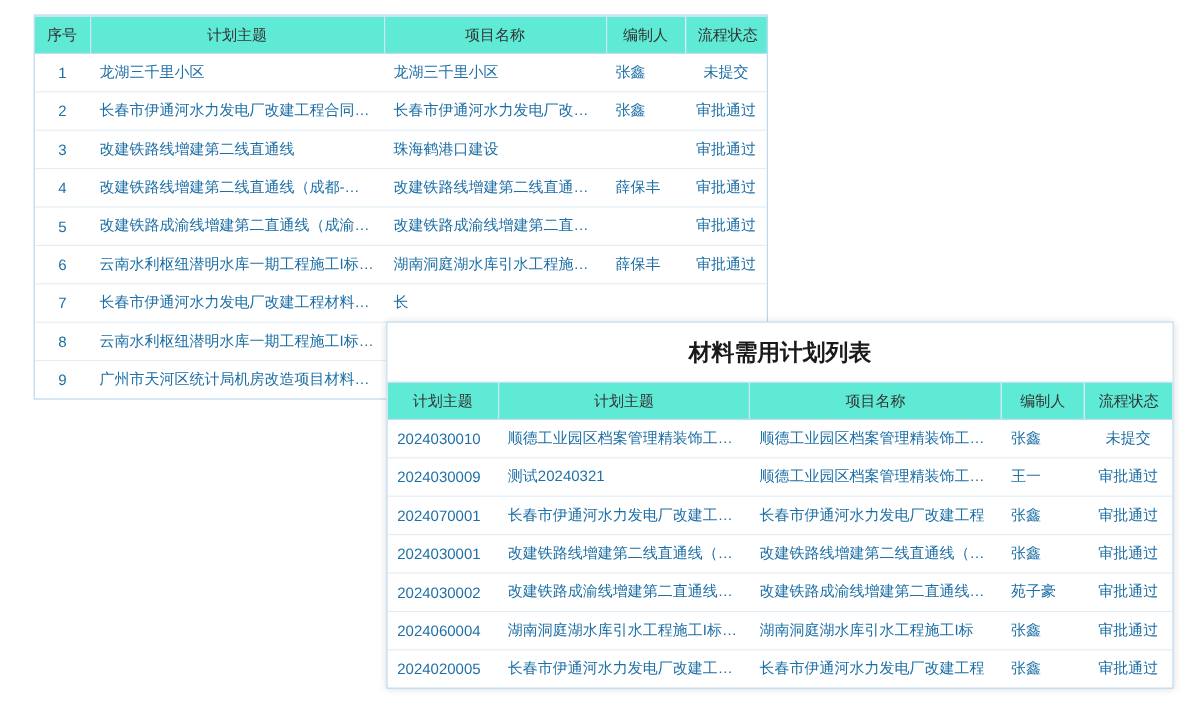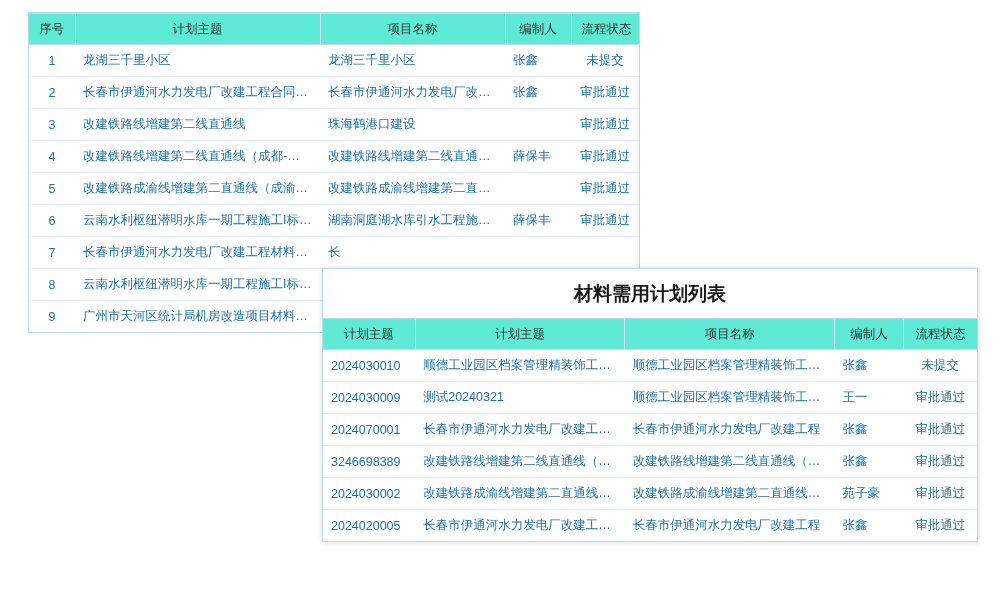--- a/index.html
+++ b/index.html
@@ -220,34 +220,41 @@
           <td class="c-stat st-approved">审批通过</td>
         </tr>
         <tr>
           <td class="c-code">2024070001</td>
           <td class="c-name">长春市伊通河水力发电厂改建工程合...</td>
           <td class="c-name">长春市伊通河水力发电厂改建工程</td>
           <td class="c-mid">张鑫</td>
           <td class="c-stat st-approved">审批通过</td>
         </tr>
         <tr>
-          <td class="c-code">3246698389</td>
+          <td class="c-code">2024030001</td>
           <td class="c-name">改建铁路线增建第二线直通线（成都...</td>
           <td class="c-name">改建铁路线增建第二线直通线（成都...</td>
           <td class="c-mid">张鑫</td>
           <td class="c-stat st-approved">审批通过</td>
         </tr>
         <tr>
           <td class="c-code">2024030002</td>
           <td class="c-name">改建铁路成渝线增建第二直通线（成...</td>
           <td class="c-name">改建铁路成渝线增建第二直通线（成...</td>
           <td class="c-mid">苑子豪</td>
           <td class="c-stat st-approved">审批通过</td>
         </tr>
         <tr>
+          <td class="c-code">2024060004</td>
+          <td class="c-name">湖南洞庭湖水库引水工程施工I标材...</td>
+          <td class="c-name">湖南洞庭湖水库引水工程施工I标</td>
+          <td class="c-mid">张鑫</td>
+          <td class="c-stat st-approved">审批通过</td>
+        </tr>
+        <tr>
           <td class="c-code">2024020005</td>
           <td class="c-name">长春市伊通河水力发电厂改建工程材...</td>
           <td class="c-name">长春市伊通河水力发电厂改建工程</td>
           <td class="c-mid">张鑫</td>
           <td class="c-stat st-approved">审批通过</td>
         </tr>
       </tbody>
     </table>
   </div>
 

